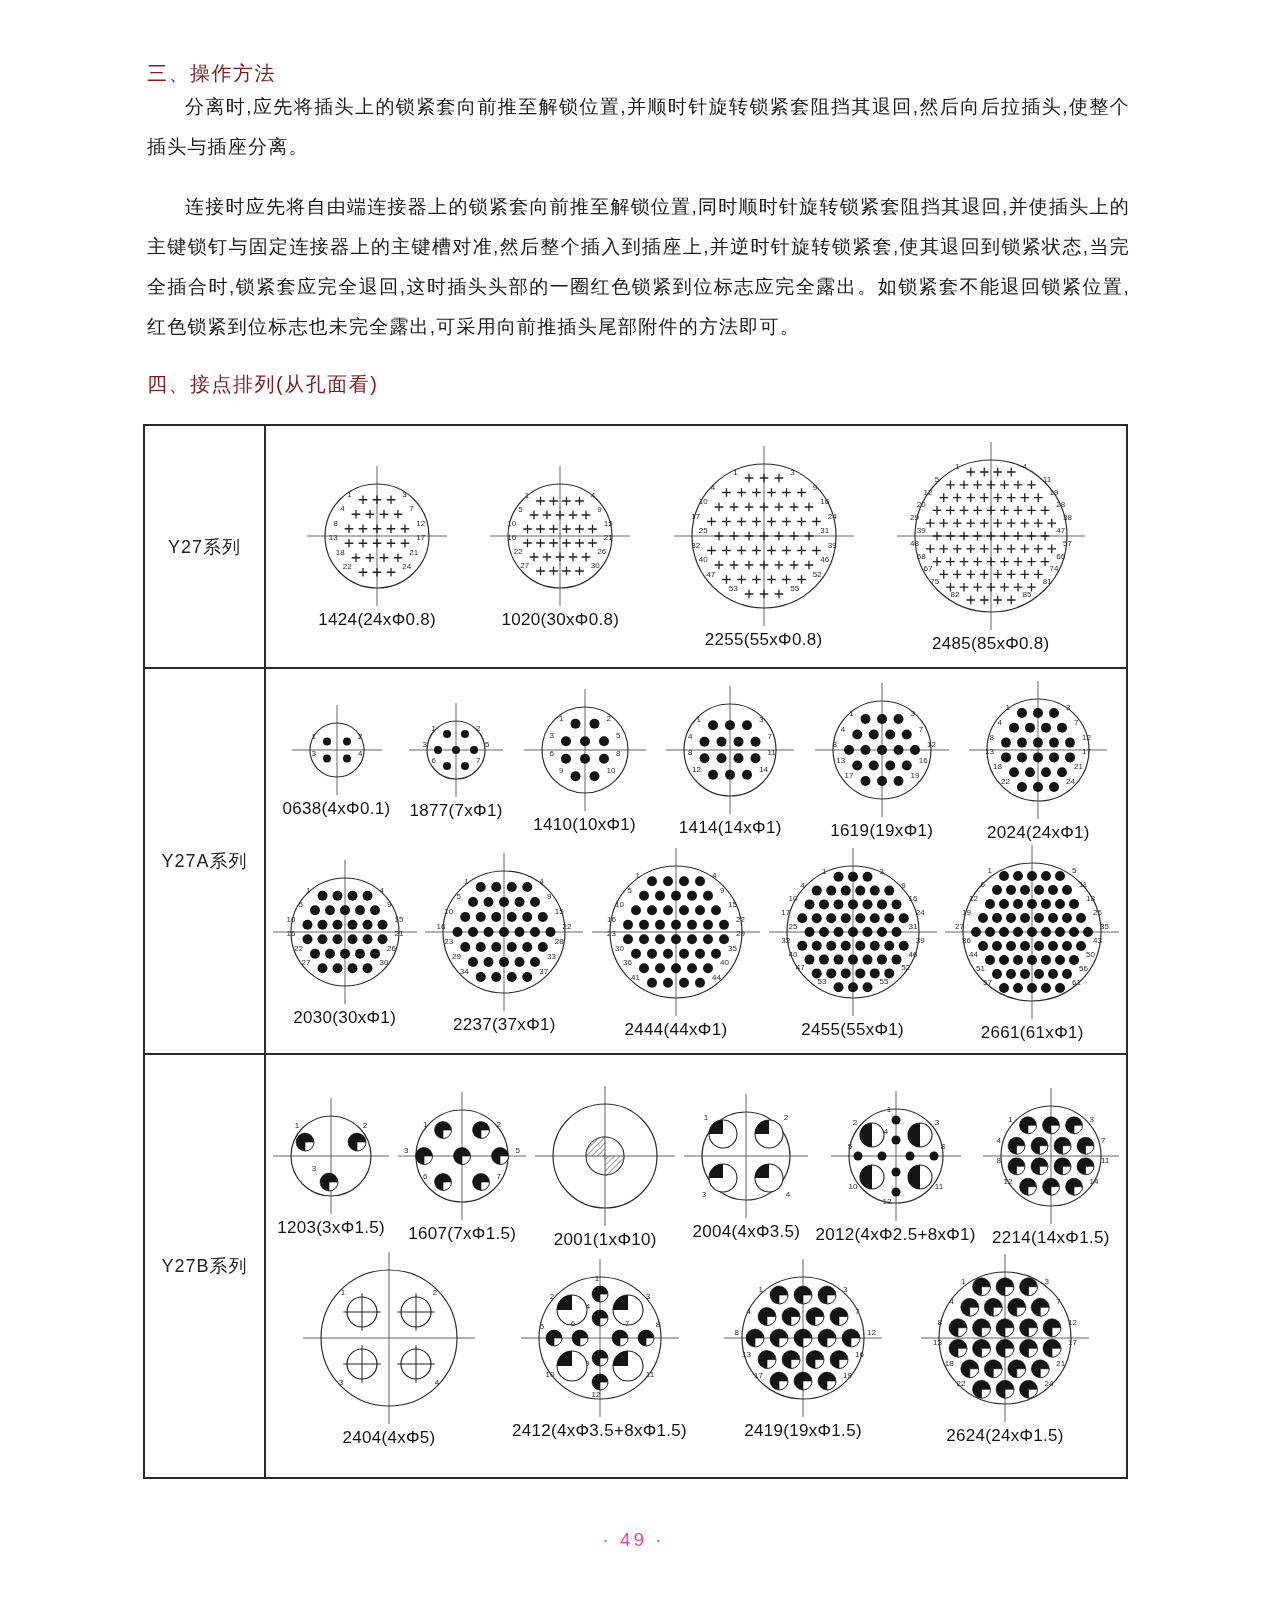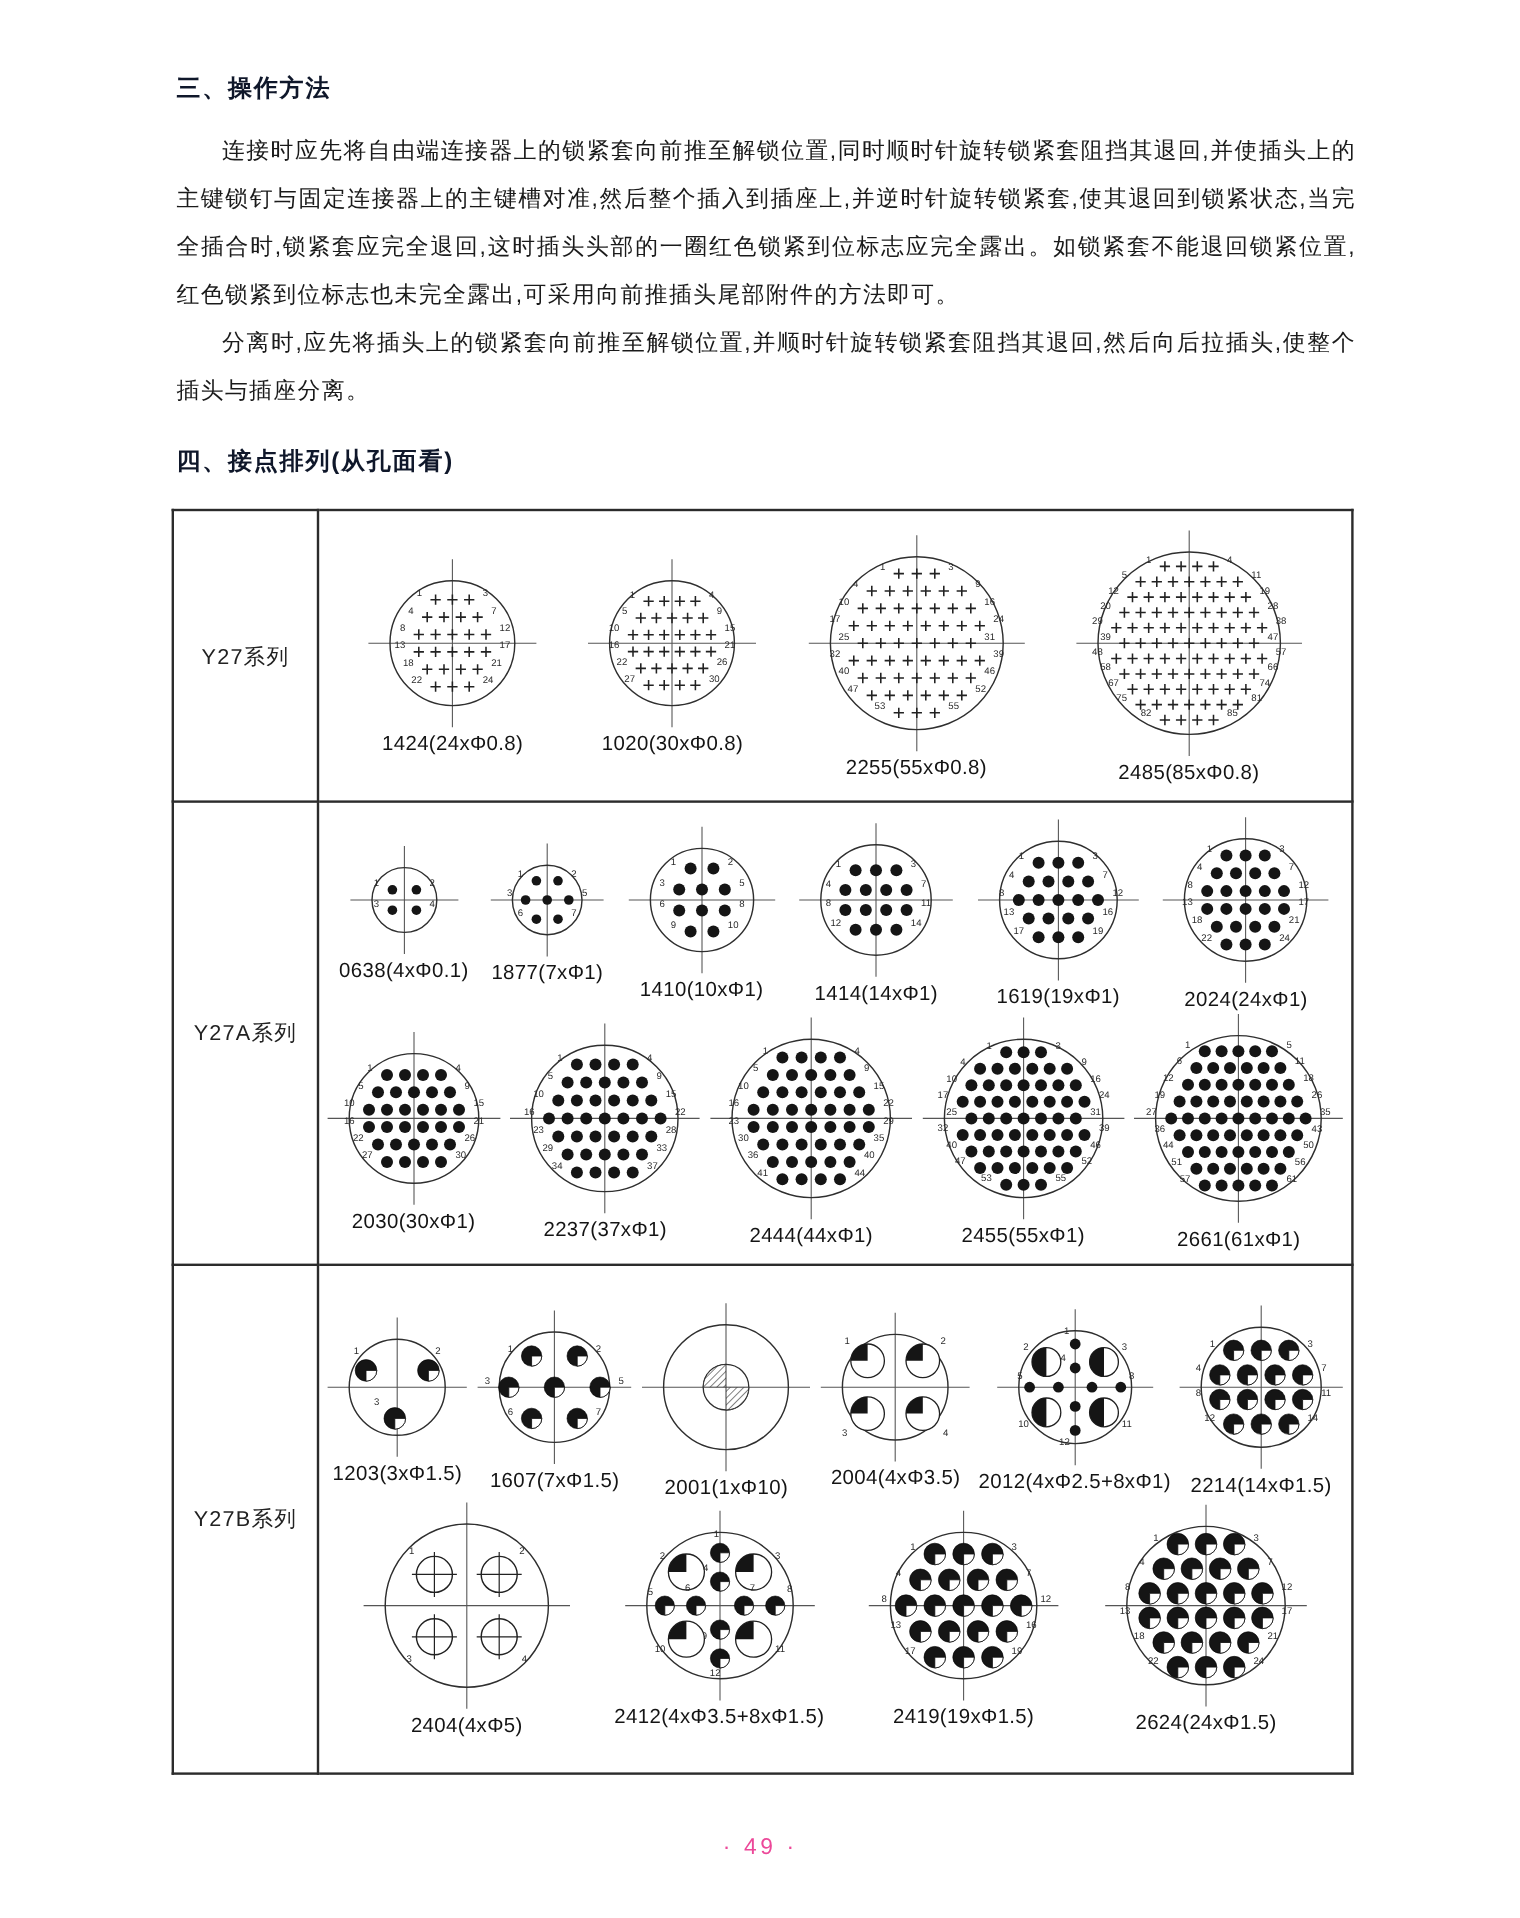--- a/index.html
+++ b/index.html
@@ -2,21 +2,21 @@
 <html><head>
 <meta charset="utf-8">
 <style>
   html,body{margin:0;padding:0;}
   body{
     width:1267px;height:1598px;background:#ffffff;overflow:hidden;position:relative;
     font-family:"Liberation Sans","DejaVu Sans",sans-serif;color:#1c1c1c;
   }
   .doc{position:absolute;inset:0;}
   .sec-title{
-    margin:60px 0 0 147px;font-size:20px;font-weight:700;letter-spacing:1.5px;color:#0f172a;
+    margin:60px 0 0 147px;font-size:20px;font-weight:400;letter-spacing:1.5px;color:#7f1d1d;
   }
   .body-text{
     margin:0 137px 0 147px;font-size:19px;line-height:40px;text-align:justify;
     text-indent:2em;letter-spacing:1.2px;color:#1a1a1a;
   }
   .body-text.mt{margin-top:20px;}
   .sec-title.sec4{margin-top:24px;}
   table.conn-table{
     margin:26px 0 0 143px;border-collapse:collapse;width:985px;table-layout:fixed;background:#fff;
   }
@@ -32,22 +32,22 @@
   .conn-fig{display:flex;flex-direction:column;align-items:center;}
   .conn-label{font-size:17px;margin-top:2px;white-space:nowrap;color:#141414;letter-spacing:0.3px;}
   svg text{font-family:"Liberation Sans","DejaVu Sans",sans-serif;}
   .page-num{width:100%;text-align:center;margin-top:50px;font-size:19px;letter-spacing:3px;color:#ec4899;}
 </style>
 </head>
 <body>
 
 <div class="doc">
   <div class="sec-title">三、操作方法</div>
+  <p class="body-text">分离时,应先将插头上的锁紧套向前推至解锁位置,并顺时针旋转锁紧套阻挡其退回,然后向后拉插头,使整个插头与插座分离。</p>
   <p class="body-text mt">连接时应先将自由端连接器上的锁紧套向前推至解锁位置,同时顺时针旋转锁紧套阻挡其退回,并使插头上的主键锁钉与固定连接器上的主键槽对准,然后整个插入到插座上,并逆时针旋转锁紧套,使其退回到锁紧状态,当完全插合时,锁紧套应完全退回,这时插头头部的一圈红色锁紧到位标志应完全露出。如锁紧套不能退回锁紧位置,红色锁紧到位标志也未完全露出,可采用向前推插头尾部附件的方法即可。</p>
-  <p class="body-text">分离时,应先将插头上的锁紧套向前推至解锁位置,并顺时针旋转锁紧套阻挡其退回,然后向后拉插头,使整个插头与插座分离。</p>
   <div class="sec-title sec4">四、接点排列(从孔面看)</div>
 
   <table class="conn-table">
     <tbody>
       <tr class="row-a">
         <th>Y27系列</th>
         <td>
             <div class="diagram-line">
               <div class="conn-fig">
                 <svg width="144" height="144" viewBox="0 0 144 144">

